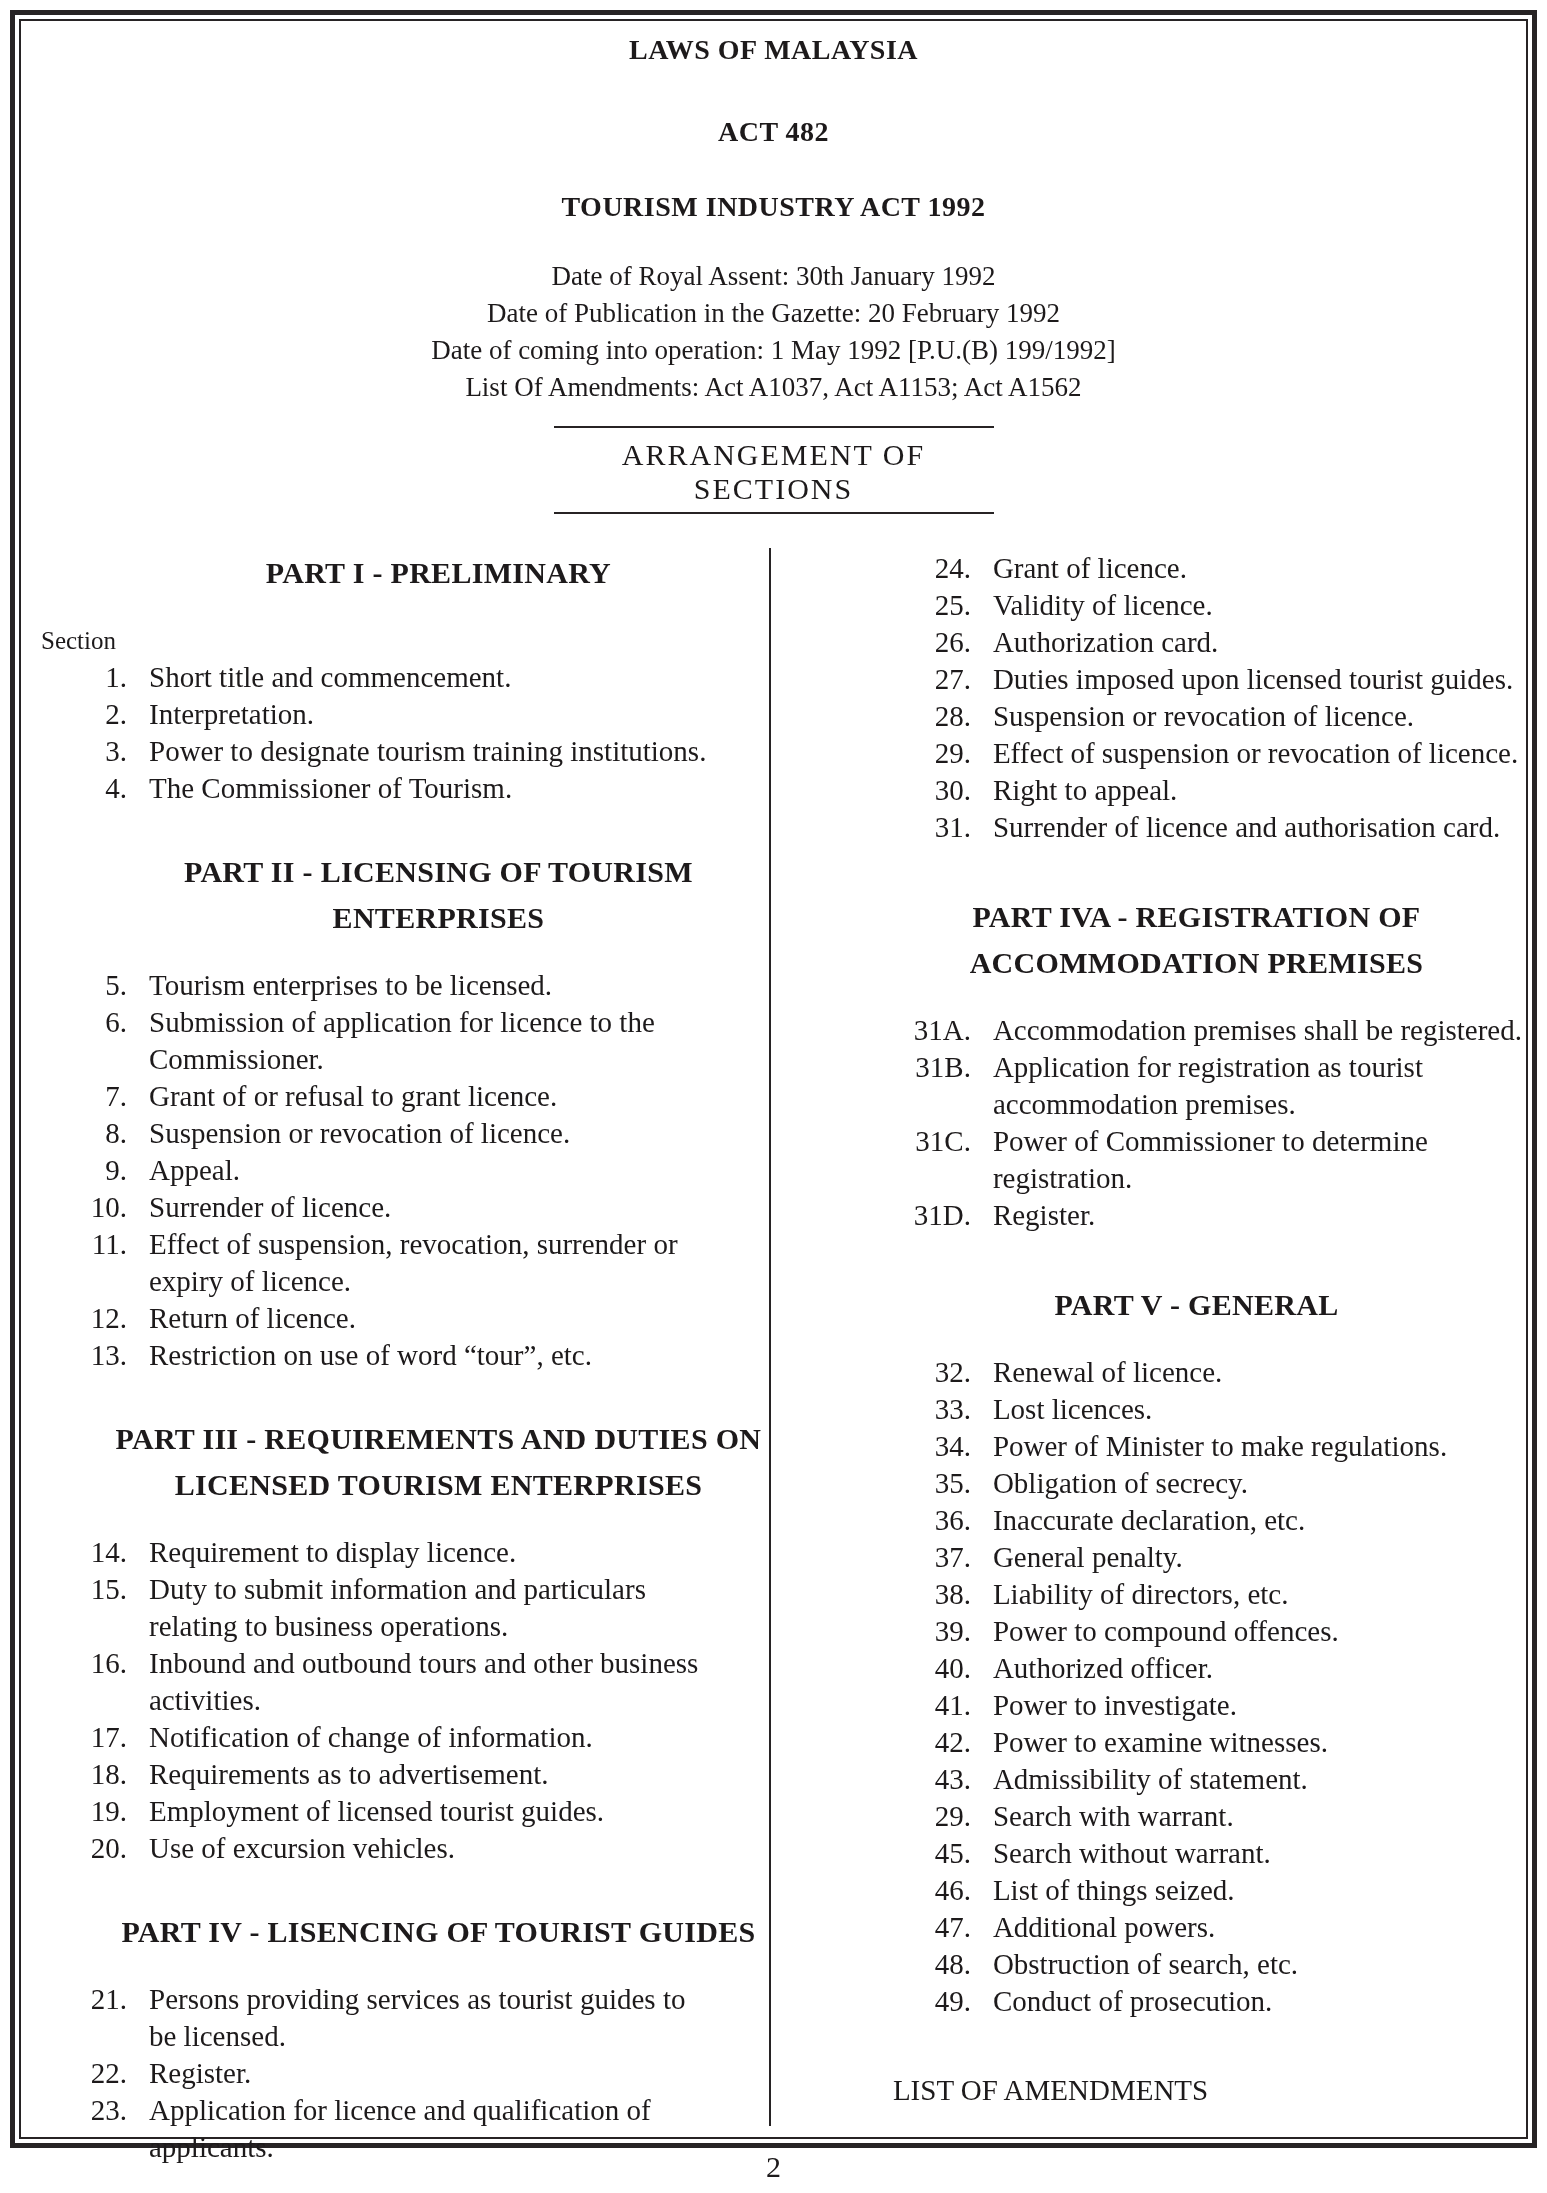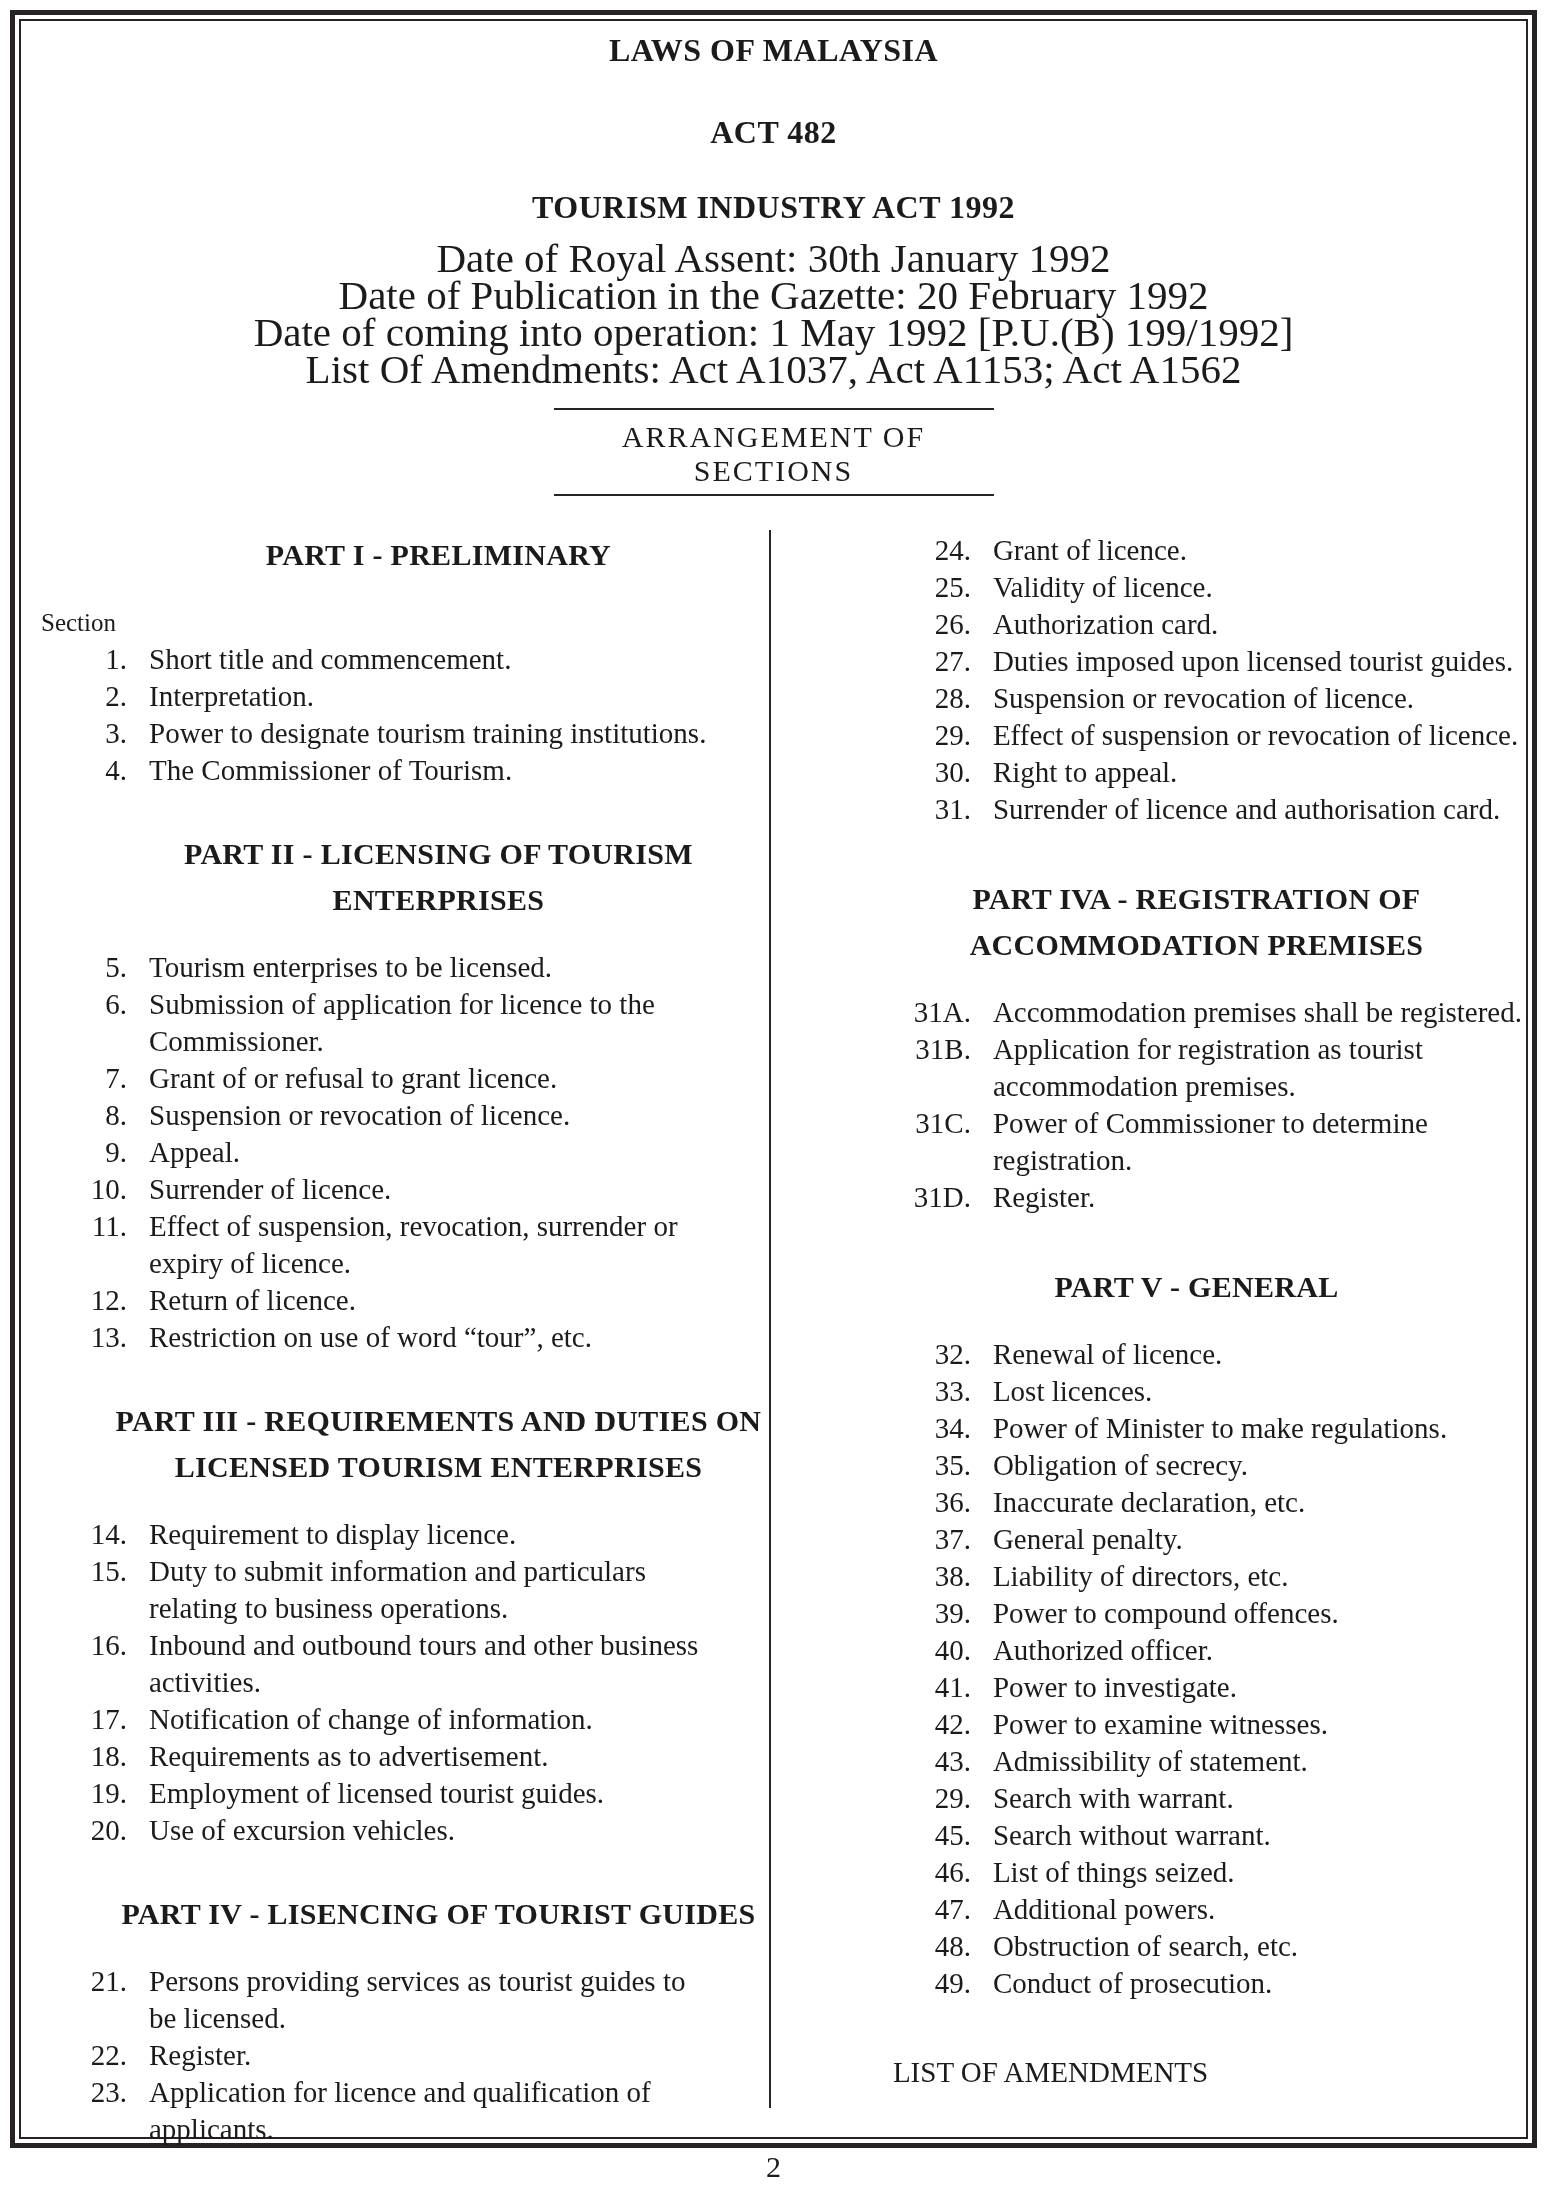--- a/index.html
+++ b/index.html
@@ -17,26 +17,26 @@
   }
   .frame-inner {
     position: absolute; left: 19px; top: 19px; right: 19px; bottom: 54px;
     border: 2px solid #272324;
   }
   .content {
     position: absolute; left: 21px; top: 21px; right: 21px; bottom: 56px;
     padding-top: 9px;
   }
   .title-1, .title-2, .title-3 {
-    text-align: center; font-weight: bold; font-size: 32px;
+    text-align: center; font-weight: bold; font-size: 28px;
     line-height: 40px; letter-spacing: 0.5px; margin: 0;
   }
   .title-2 { margin-top: 42px; }
   .title-3 { margin-top: 35px; }
-  .meta { margin-top: 13px; text-align: center; font-size: 41px; line-height: 37px; }
+  .meta { margin-top: 31px; text-align: center; font-size: 27px; line-height: 37px; }
   .arrangement {
     width: 440px; margin: 20px auto 0;
     border-top: 2px solid #272324; border-bottom: 2px solid #272324;
     padding: 10px 0 6px;
     text-align: center; font-size: 30px; letter-spacing: 2px;
   }
   .cols { position: relative; display: flex; margin-top: 28px; }
   .divider {
     position: absolute; left: 748px; top: 6px; height: 1578px; width: 2px;
     background: #272324;

